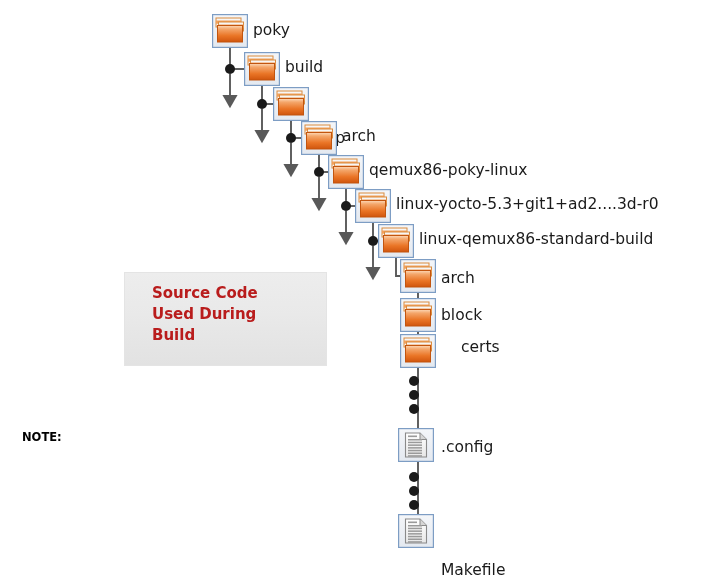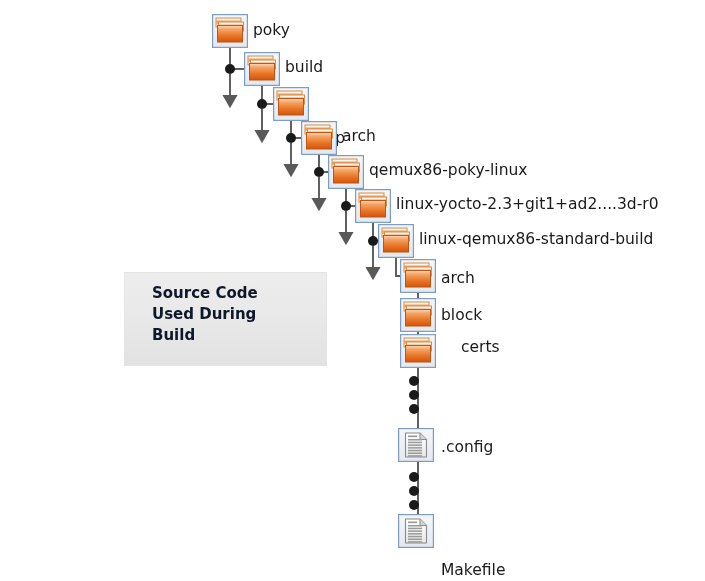--- a/index.html
+++ b/index.html
@@ -46,21 +46,21 @@
     box-sizing: border-box;
     background: linear-gradient(to bottom, #ededed 0%, #e9e9e9 45%, #e2e2e2 100%);
     border: 1px solid #e4e4e4;
   }
   .srcbox-text {
     position: absolute;
     font-family: "DejaVu Sans", sans-serif;
     font-weight: bold;
     font-size: 15px;
     line-height: 21px;
-    color: #0f172a;
+    color: #b91c1c;
     white-space: pre;
   }
   .note-block {
     position: absolute;
   }
   .note-title {
     font-family: "DejaVu Sans", sans-serif;
     font-weight: bold;
     font-size: 11.5px;
     color: #000000;
@@ -189,21 +189,21 @@
         </svg></div>
       <div class="node-label" style="left: 369px; top: 163px;">qemux86-poky-linux</div>
       <div class="icon-wrap" style="left: 355px; top: 189px;"><svg width="36" height="34" viewBox="0 0 36 34">
           <rect x="0.6" y="0.6" width="34.8" height="32.8" fill="url(#iconBg)" stroke="#7d9dc4" stroke-width="1.2"></rect>
           <rect x="4" y="4" width="25" height="9" fill="#f6f6f6" stroke="#d98b3f" stroke-width="1"></rect>
           <rect x="4" y="6.5" width="25" height="3.2" fill="#f2a05a"></rect>
           <rect x="6.5" y="8" width="25" height="9" fill="#f6f6f6" stroke="#d98b3f" stroke-width="1"></rect>
           <rect x="6.5" y="10.5" width="25" height="3.2" fill="#f2a05a"></rect>
           <rect x="5.5" y="11.5" width="25" height="16.5" fill="url(#foldBody)" stroke="#c2550f" stroke-width="1"></rect>
         </svg></div>
-      <div class="node-label" style="left: 396px; top: 197px;">linux-yocto-2.3+git1+ad2....3d-r0</div>
+      <div class="node-label" style="left: 396px; top: 197px;">linux-yocto-5.3+git1+ad2....3d-r0</div>
       <div class="icon-wrap" style="left: 378px; top: 224px;"><svg width="36" height="34" viewBox="0 0 36 34">
           <rect x="0.6" y="0.6" width="34.8" height="32.8" fill="url(#iconBg)" stroke="#7d9dc4" stroke-width="1.2"></rect>
           <rect x="4" y="4" width="25" height="9" fill="#f6f6f6" stroke="#d98b3f" stroke-width="1"></rect>
           <rect x="4" y="6.5" width="25" height="3.2" fill="#f2a05a"></rect>
           <rect x="6.5" y="8" width="25" height="9" fill="#f6f6f6" stroke="#d98b3f" stroke-width="1"></rect>
           <rect x="6.5" y="10.5" width="25" height="3.2" fill="#f2a05a"></rect>
           <rect x="5.5" y="11.5" width="25" height="16.5" fill="url(#foldBody)" stroke="#c2550f" stroke-width="1"></rect>
         </svg></div>
       <div class="node-label" style="left: 419px; top: 232px;">linux-qemux86-standard-build</div>
       <div class="icon-wrap" style="left: 400px; top: 259px;"><svg width="36" height="34" viewBox="0 0 36 34">
@@ -262,15 +262,16 @@
         </svg></div>
       <div class="node-label" style="left: 441px; top: 525px; margin-top: 38px;">Makefile</div>
     </div>
 
   <div class="srcbox" id="srcbox" style="left: 124px; top: 272px; width: 203px; height: 94px;"></div>
   <div class="srcbox-text" id="srcboxtext" style="left: 152px; top: 283px;">Source Code
 Used During
 Build</div>
 
   <div class="note-block" id="noteblock" style="left: 22px; top: 430px;">
+    <p class="note-title">NOTE:</p>
   </div>
 
 </div>
 
 </body></html>

